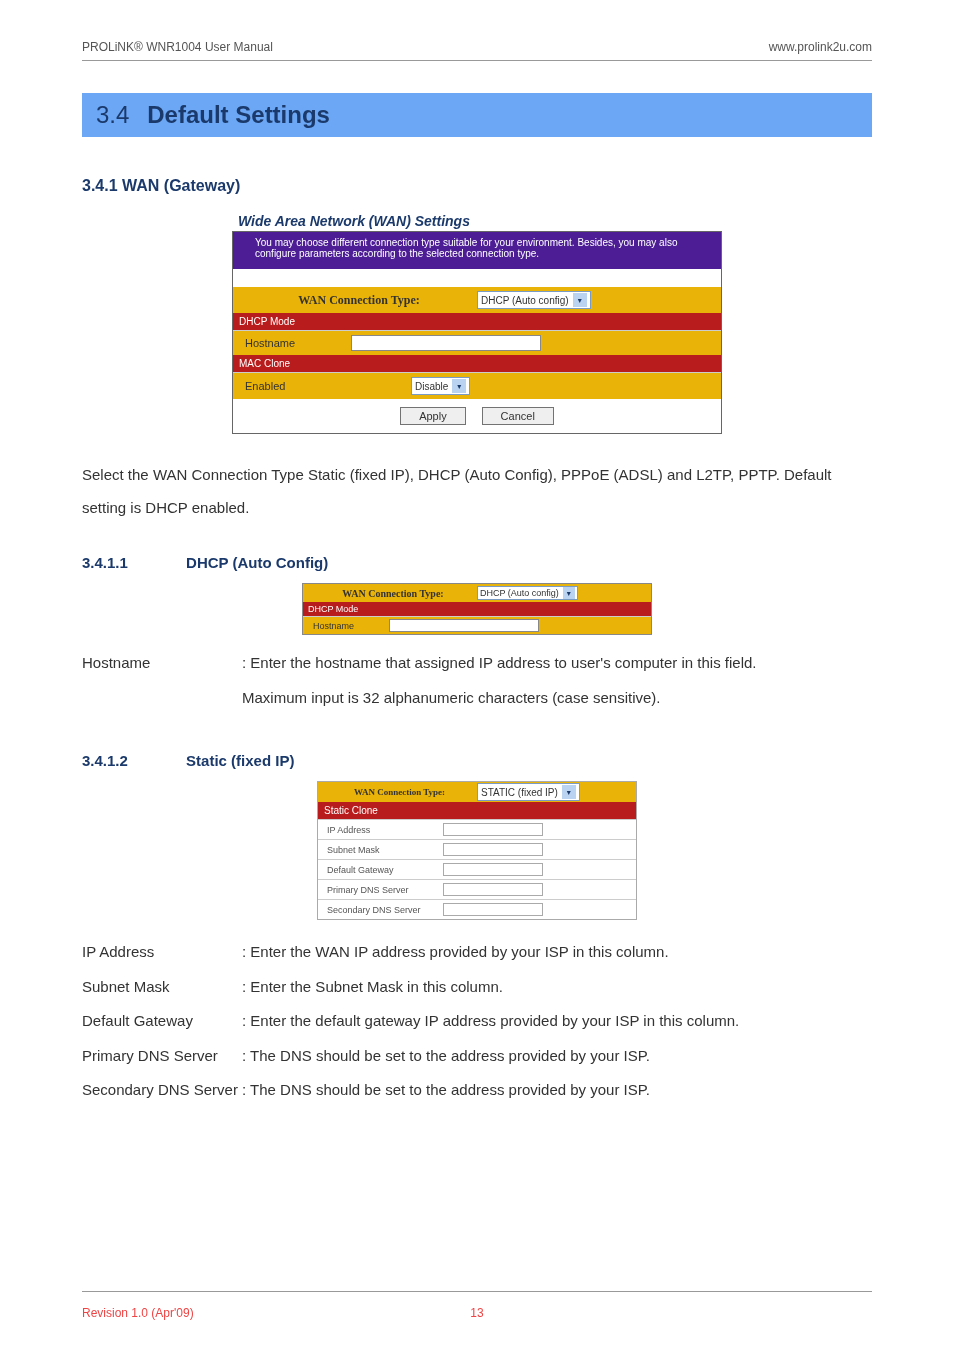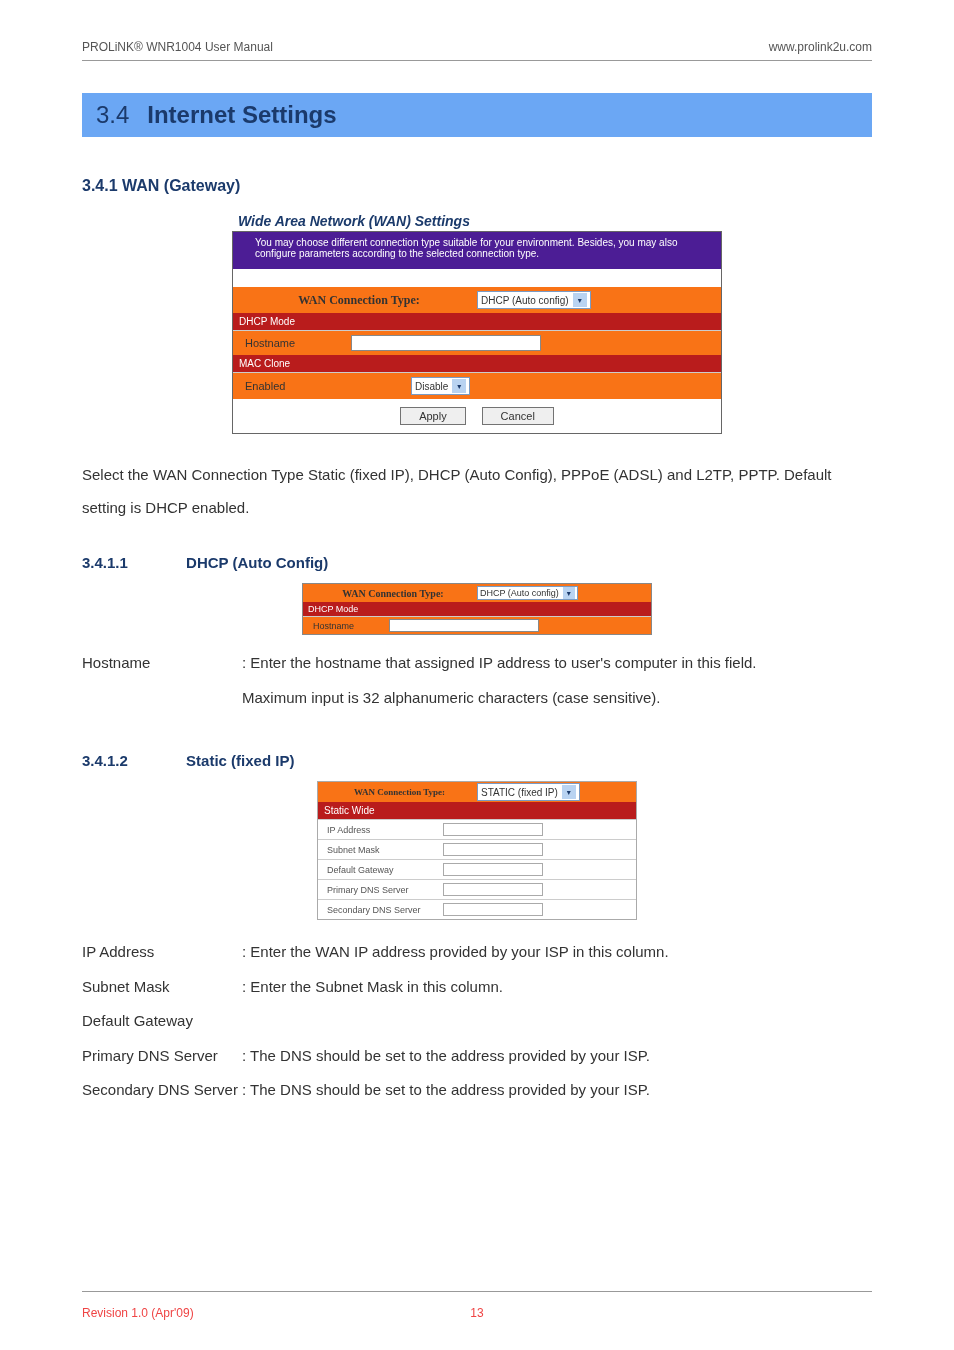--- a/index.html
+++ b/index.html
@@ -12,21 +12,21 @@
   .section-banner .title { color: #1b3a6b; font-weight: bold; font-size: 24px; }
   h3.subhead { color: #1b3a6b; font-weight: bold; font-size: 16px; margin: 20px 0 14px 0; }
   h3.subsub { color: #1b3a6b; font-weight: bold; font-size: 15px; margin: 30px 0 12px 0; }
   h3.subsub .indent { margin-left: 54px; }
   .wan-panel { width: 490px; margin: 0 auto; border: 1px solid #666; }
   .wan-h, .wan-h-sm { color: #1b3a6b; font-weight: bold; font-style: italic; font-family: Arial, sans-serif; }
   .wan-h { font-size: 14px; padding: 4px 6px 2px 6px; }
   .wan-desc, .wan-desc-sm { background: #4c1d95; color: #fff; font-size: 10px; padding: 5px 7px 10px 22px; }
   .wan-spacer { height: 18px; background: #fff; }
   .wan-row, .wan-row2 { display: flex; align-items: center; font-size: 11px; }
-  .wan-row { padding: 4px 8px; background: #f97316; border-top: 1px solid #ccc; }
+  .wan-row { padding: 4px 8px; background: #eab308; border-top: 1px solid #ccc; }
   .wan-row2 { padding: 3px 5px; background: #fff; border-top: 1px solid #ccc; }
   .wan-label { font-family: "Times New Roman", serif; font-weight: bold; font-size: 12px; flex: 1; text-align: center; }
   .wan-select { display: inline-flex; align-items: center; border: 1px solid #7a9bc4; background: #fff; font-size: 10px; padding: 1px 3px; color: #333; }
   .wan-select .arrow { width: 14px; height: 14px; background: #b9d3f1; margin-left: 4px; display: flex; align-items: center; justify-content: center; font-size: 8px; color: #1b3a6b; }
   .wan-cell-right { flex: 1; }
   .wan-section { background: #b91c1c; color: #fff; font-size: 10px; padding: 3px 6px; }
   .wan-keycell { width: 110px; padding-left: 4px; color: #333; font-size: 11px; }
   .wan-input { border: 1px solid #888; background: #fff; height: 16px; width: 190px; }
   .wan-keycell-sm { width: 120px; padding-left: 4px; color: #555; font-size: 9px; }
   .wan-input-sm { border: 1px solid #aaa; background: #fff; height: 13px; width: 100px; }
@@ -58,21 +58,21 @@
 
 <div class="page">
   <div class="header-row">
     <span>PROLiNK® WNR1004 User Manual</span>
     <span>www.prolink2u.com</span>
   </div>
   <div class="top-rule"></div>
 
   <div class="section-banner">
     <span class="num">3.4</span>
-    <span class="title">Internet Settings</span>
+    <span class="title">Default Settings</span>
   </div>
 
   <h3 class="subhead">3.4.1  WAN (Gateway)</h3>
 
   <div style="width:490px;margin:0 auto;">
     <div class="wan-h">Wide Area Network (WAN) Settings</div>
   </div>
   <div class="wan-panel">
     <div class="wan-desc">You may choose different connection type suitable for your environment. Besides, you may also configure parameters according to the selected connection type.</div>
     <div class="wan-spacer"></div>
@@ -144,21 +144,21 @@
   <div class="static-panel">
     <div class="wan-row" style="border-top:none;">
       <span class="wan-label">WAN Connection Type:</span>
       <span class="wan-cell-right">
         <span class="wan-select">
           <span>STATIC (fixed IP)</span>
           <span class="arrow">▾</span>
         </span>
       </span>
     </div>
-    <div class="wan-section">Static Wide</div>
+    <div class="wan-section">Static Clone</div>
     <div class="wan-row2">
         <span class="wan-keycell-sm">IP Address</span>
         <span class="wan-input-sm"></span>
       </div>
     <div class="wan-row2">
         <span class="wan-keycell-sm">Subnet Mask</span>
         <span class="wan-input-sm"></span>
       </div>
     <div class="wan-row2">
         <span class="wan-keycell-sm">Default Gateway</span>
@@ -177,20 +177,21 @@
   <div class="desc-row">
       <span class="term">IP Address</span>
       <span class="def">: Enter the WAN IP address provided by your ISP in this column.</span>
     </div>
   <div class="desc-row">
       <span class="term">Subnet Mask</span>
       <span class="def">: Enter the Subnet Mask in this column.</span>
     </div>
   <div class="desc-row">
       <span class="term">Default Gateway</span>
+      <span class="def">: Enter the default gateway IP address provided by your ISP in this column.</span>
     </div>
   <div class="desc-row">
       <span class="term">Primary DNS Server</span>
       <span class="def">: The DNS should be set to the address provided by your ISP.</span>
     </div>
   <div class="desc-row">
       <span class="term">Secondary DNS Server</span>
       <span class="def">: The DNS should be set to the address provided by your ISP.</span>
     </div>
 

